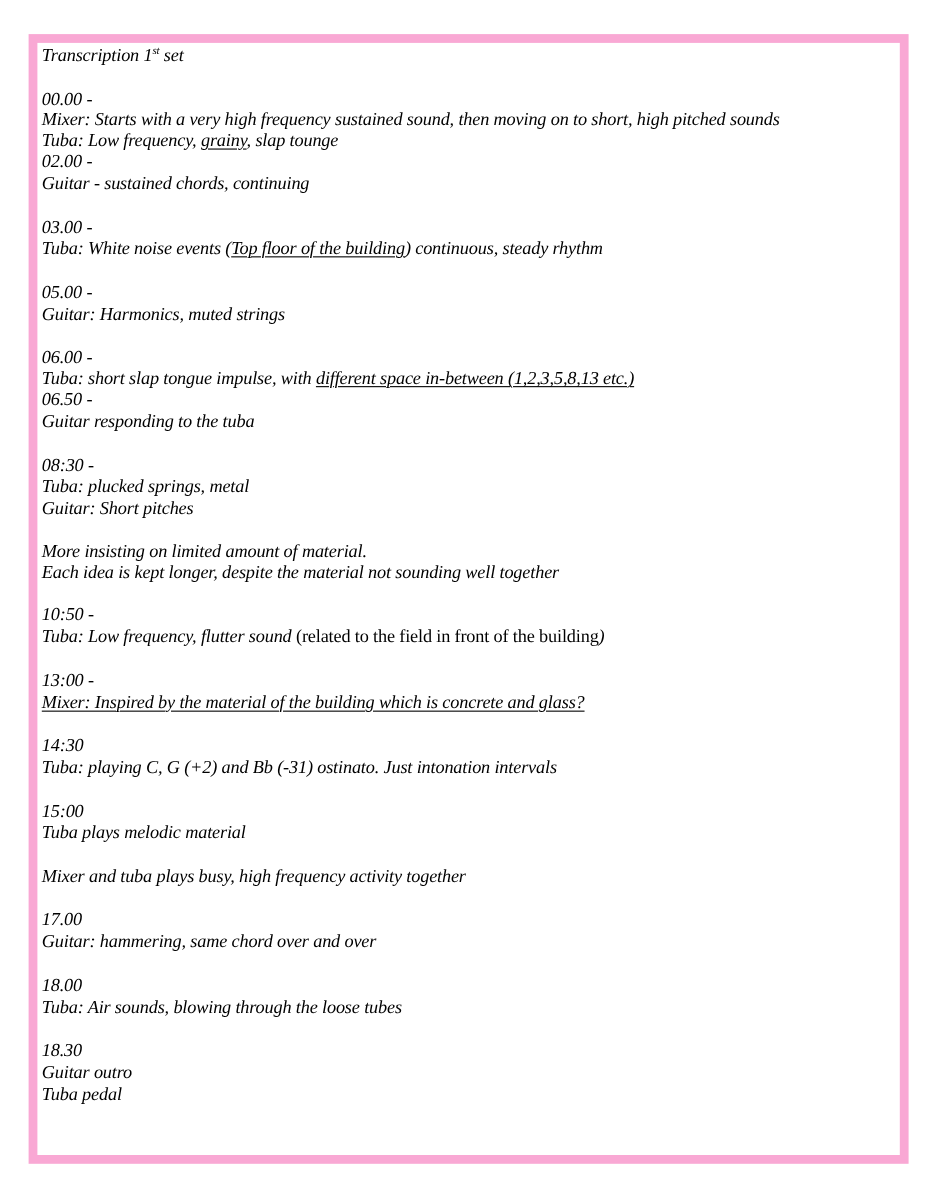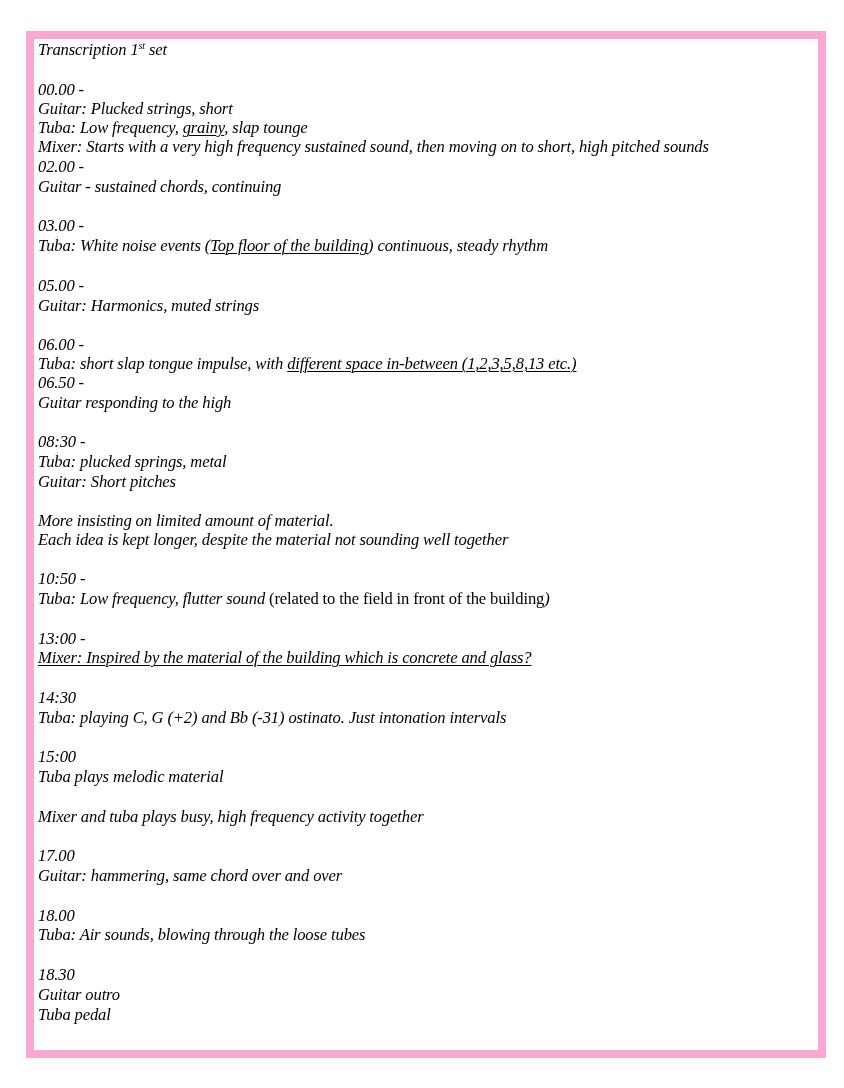--- a/index.html
+++ b/index.html
@@ -46,36 +46,35 @@
 </style>
 </head>
 <body>
 
 <div class="frame">
   <div class="content">
     <div class="line"><span>Transcription 1</span><sup>st</sup><span> set</span></div>
     <div id="lines">
         <div class="line blank"></div>
         <div class="line"><span>00.00 -</span></div>
-        <div class="line"><span>Guitar: Plucked strings, short</span></div>
+        <div class="line"><span>Mixer: Starts with a very high frequency sustained sound, then moving on to short, high pitched sounds</span></div>
         <div class="line tight"><span>Tuba: Low frequency, </span><span class="seg-u">grainy</span><span>, slap tounge</span></div>
-        <div class="line"><span>Mixer: Starts with a very high frequency sustained sound, then moving on to short, high pitched sounds</span></div>
         <div class="line"><span>02.00 -</span></div>
         <div class="line"><span>Guitar - sustained chords, continuing</span></div>
         <div class="line blank"></div>
         <div class="line"><span>03.00 -</span></div>
         <div class="line"><span>Tuba: White noise events (</span><span class="seg-u">Top floor of the building</span><span>) continuous, steady rhythm</span></div>
         <div class="line blank"></div>
         <div class="line"><span>05.00 -</span></div>
         <div class="line"><span>Guitar: Harmonics, muted strings</span></div>
         <div class="line blank"></div>
         <div class="line"><span>06.00 -</span></div>
         <div class="line tight"><span>Tuba: short slap tongue impulse, with </span><span class="seg-u">different space in-between (1,2,3,5,8,13 etc.)</span></div>
         <div class="line"><span>06.50 -</span></div>
-        <div class="line"><span>Guitar responding to the high</span></div>
+        <div class="line"><span>Guitar responding to the tuba</span></div>
         <div class="line blank"></div>
         <div class="line"><span>08:30 -</span></div>
         <div class="line"><span>Tuba: plucked springs, metal</span></div>
         <div class="line"><span>Guitar: Short pitches</span></div>
         <div class="line blank"></div>
         <div class="line tight"><span>More insisting on limited amount of material.</span></div>
         <div class="line"><span>Each idea is kept longer, despite the material not sounding well together</span></div>
         <div class="line blank"></div>
         <div class="line"><span>10:50 -</span></div>
         <div class="line"><span>Tuba: Low frequency, flutter sound </span><span class="seg-upright">(related to the field in front of the building</span><span>)</span></div>

